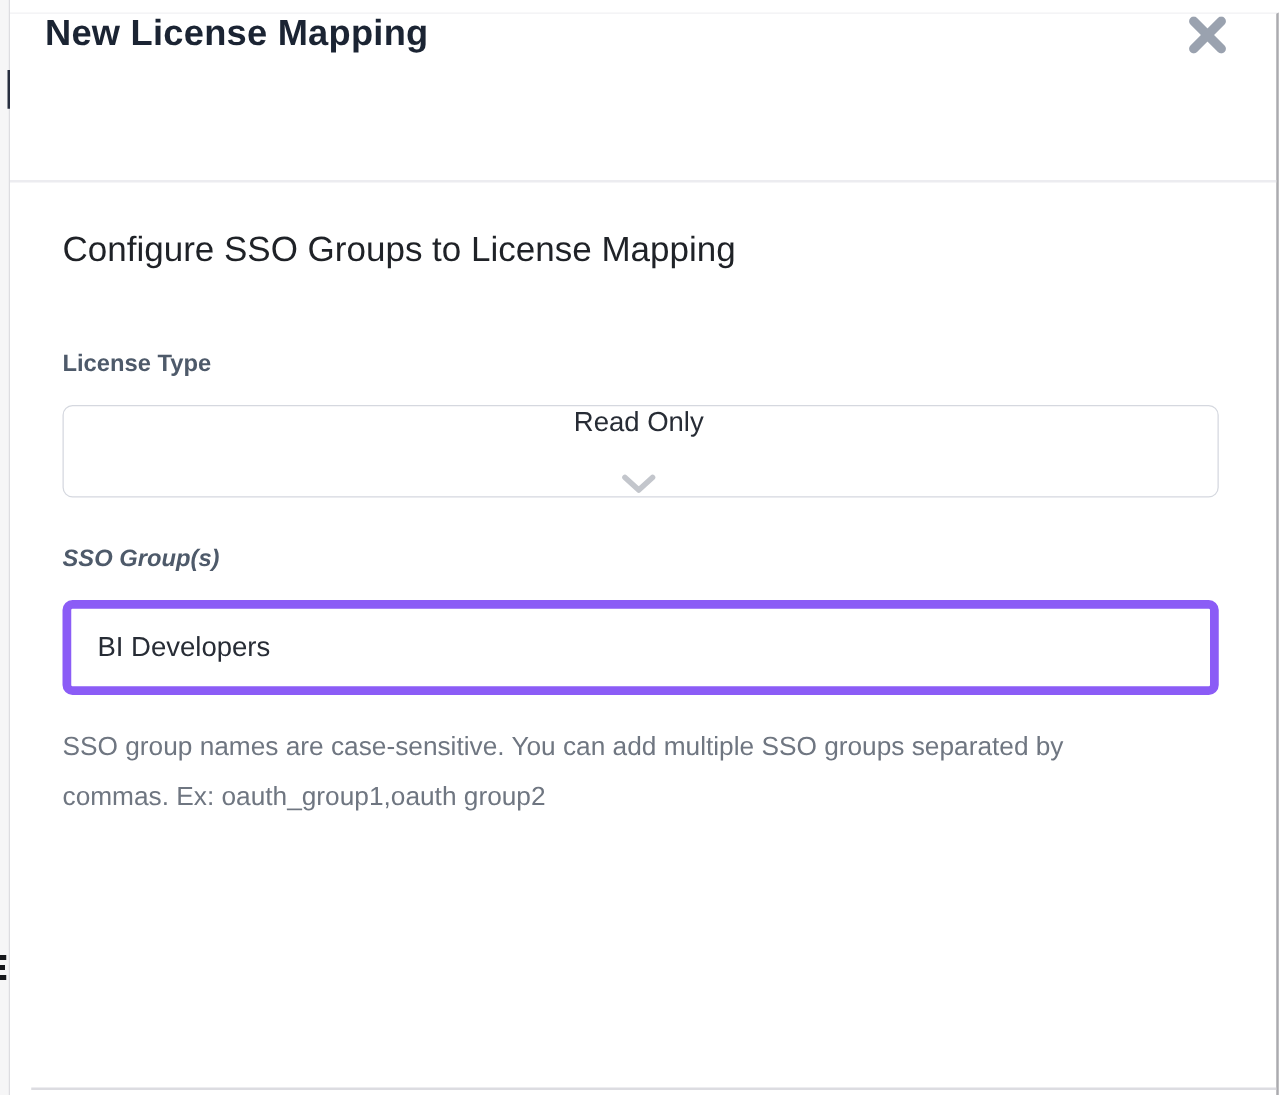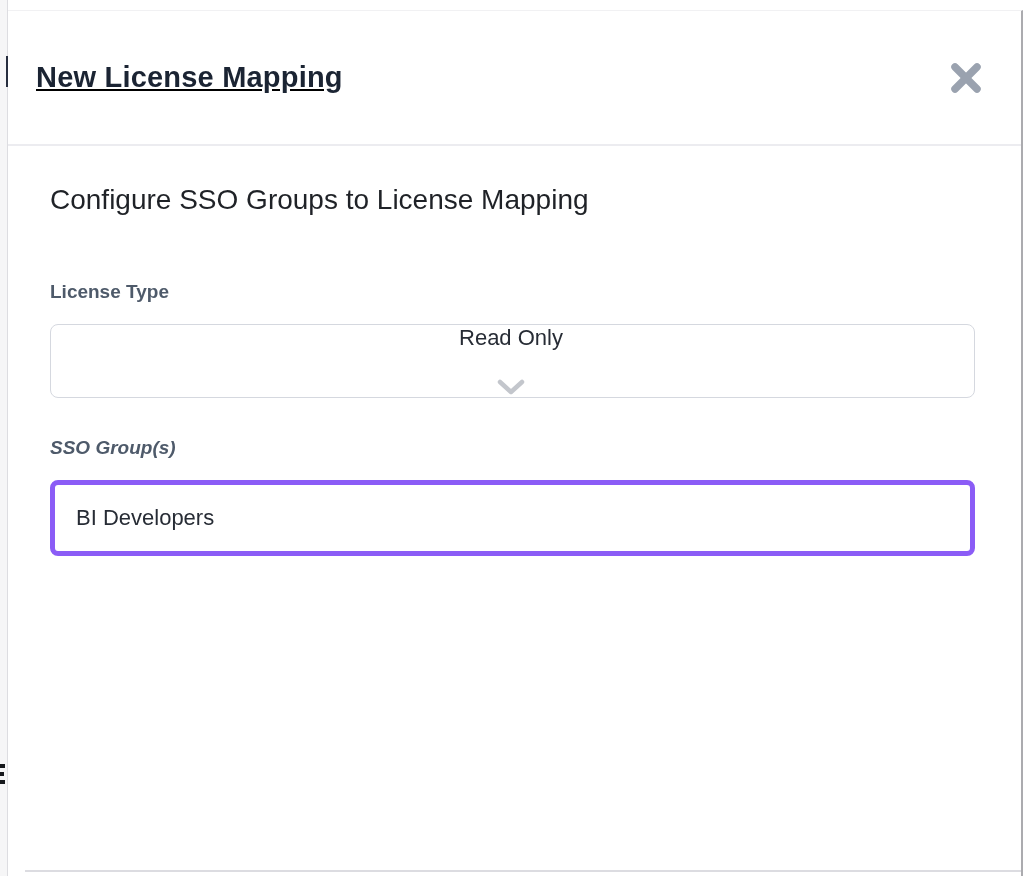--- a/index.html
+++ b/index.html
@@ -32,24 +32,23 @@
   .modal {
     position: absolute; left: 8px; top: 10px;
     width: 1015px; height: 866px;
     background: #ffffff;
     border-top: 1px solid #f1f1f3;
     border-right: 2px solid #ababaf;
     z-index: 3;
   }
   .modal-header {
     height: 135px;
-    display: flex; align-items: center; justify-content: space-between;
+    display: flex; align-items: flex-start; justify-content: space-between;
     padding: 0 38px 0 28px;
     border-bottom: 2px solid #ececf0;
-    text-decoration: underline;
   }
   .modal-title {
     font-size: 29px;
     font-weight: bold;
     color: #1b2433;
     letter-spacing: 0.2px;
   }
   .close-btn {
     width: 34px; height: 34px;
     display: flex; align-items: center; justify-content: center;
@@ -86,21 +85,21 @@
   }
   .select-value {
     font-size: 22px;
     color: #272c35;
   }
   .chevron { display: flex; align-items: center; }
   .text-input {
     margin-top: 20px;
     height: 76px;
     width: 100%;
-    border: 5px solid #8b5cf6;
+    border: 7px solid #8b5cf6;
     border-radius: 8px;
     background: #ffffff;
     font-family: "Liberation Sans", "DejaVu Sans", sans-serif;
     font-size: 22px;
     color: #272c35;
     padding: 0 21px;
     outline: none;
   }
   .help-text {
     margin-top: 22px;
@@ -149,18 +148,19 @@
         <svg width="28" height="18" viewBox="0 0 28 18">
           <polyline points="3,3 14,13 25,3" fill="none" stroke="#c3c6cc" stroke-width="4.5" stroke-linecap="round" stroke-linejoin="round"></polyline>
         </svg>
       </span>
     </div>
 
     <div class="field-label label-sso">SSO Group(s)</div>
 
     <input class="text-input" type="text" value="BI Developers" style="">
 
+    <div class="help-text">SSO group names are case-sensitive. You can add multiple SSO groups separated by commas. Ex: oauth_group1,oauth group2</div>
 
   </div>
 
   <div class="footer-divider"></div>
 
 </div>
 
 </body></html>

